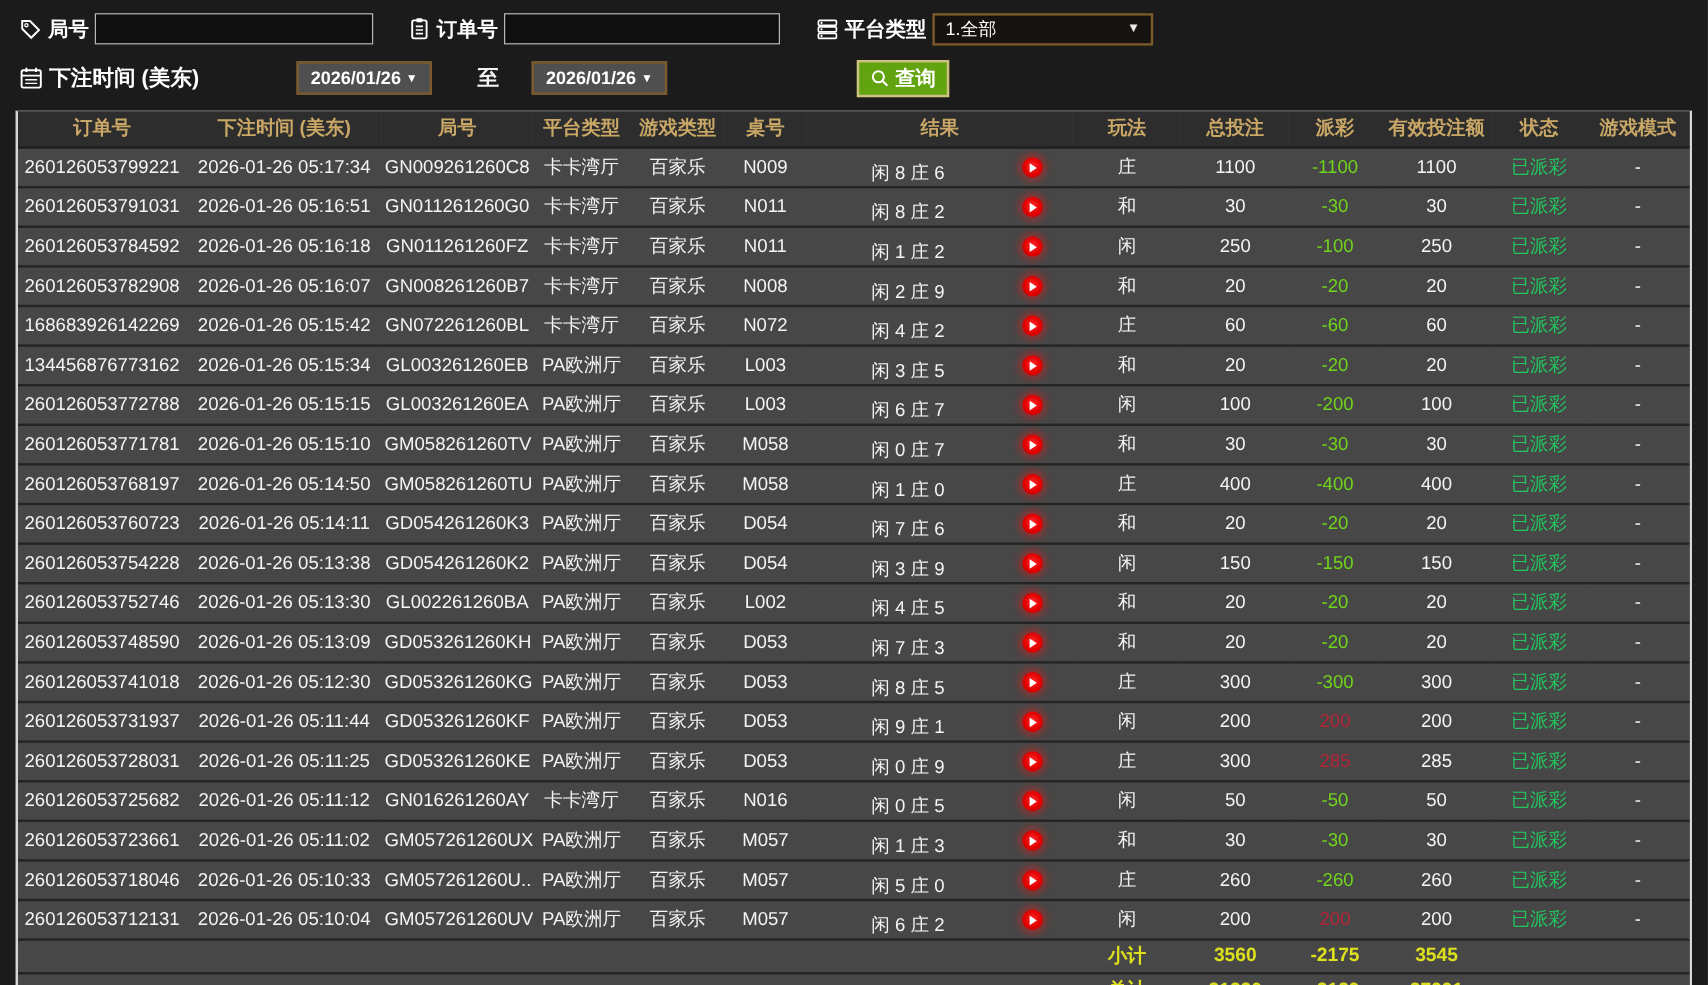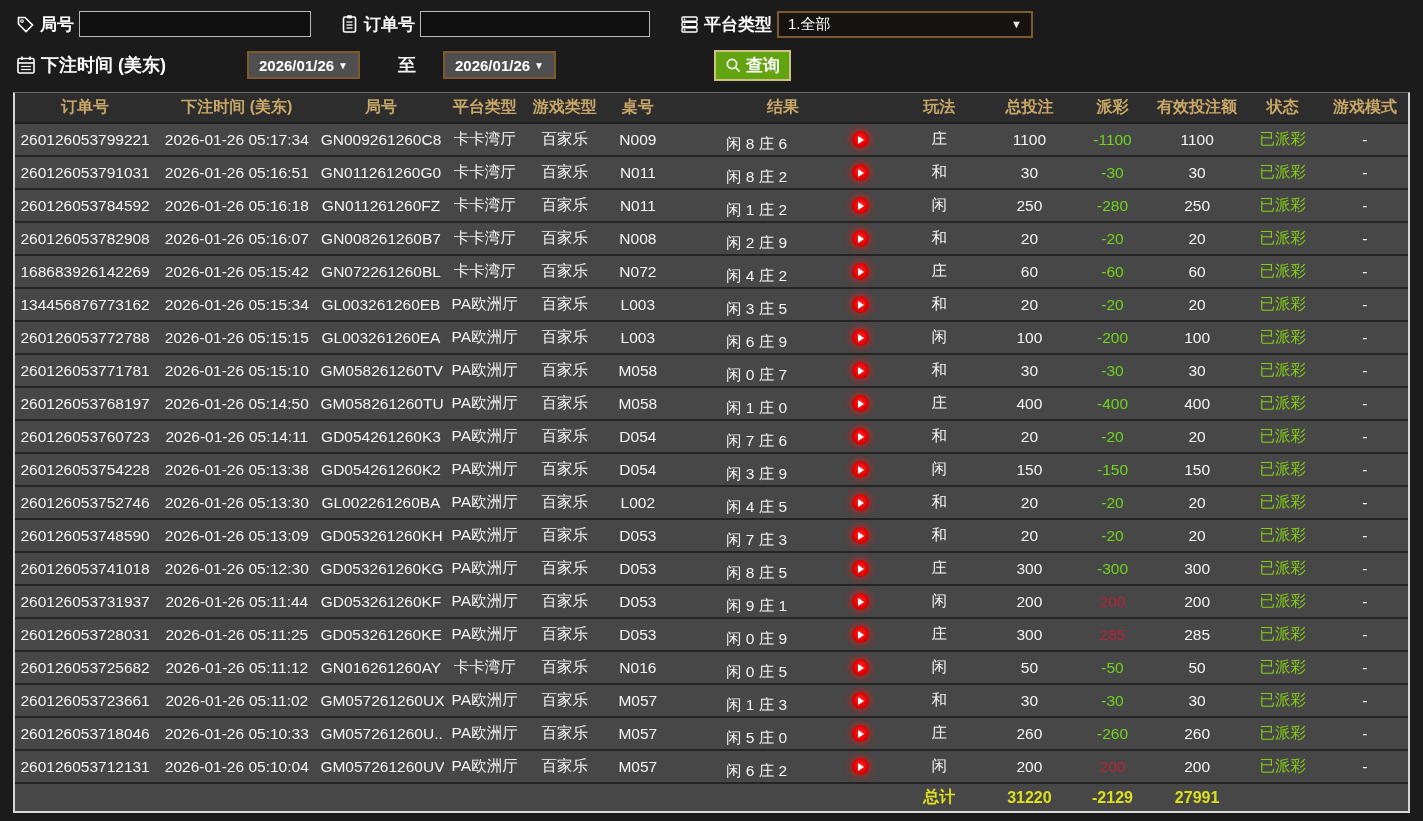--- a/index.html
+++ b/index.html
@@ -17,21 +17,21 @@
   .fitem { position:absolute; display:flex; align-items:center; gap:5px; height:100%; }
   .flabel { font-size:17px; font-weight:bold; color:#fff; white-space:nowrap; }
   .icon { display:inline-flex; align-items:center; }
   .icon svg { display:block; }
   .text-input {
     width:232px; height:26px; background:#0f0f0f; border:1px solid #b8b8b8;
     color:#fff; font-size:15px; padding:0 6px; outline:none;
     font-family:"Liberation Sans", sans-serif;
   }
   .select {
-    width:256px; height:27px; background:#161310; border:2px solid #7d5a2b;
+    width:184px; height:27px; background:#161310; border:2px solid #7d5a2b;
     display:flex; align-items:center; justify-content:space-between;
     padding:0 9px; color:#fff; font-size:15px; cursor:pointer;
   }
   .select .caret { font-size:11px; color:#e8e8e8; }
   .datebox {
     width:113px; height:28px; background:#4f4f4f; border:2px solid #7d5a2b;
     display:flex; align-items:center; justify-content:center; gap:4px;
     color:#fff; font-size:15px; font-weight:bold; cursor:pointer;
   }
   .datebox .caret { font-size:10px; }
@@ -52,21 +52,21 @@
     height:30px; padding:0; text-align:center; border-bottom:2px solid #1e1e1e;
   }
   tbody td {
     background:#474747; height:28px; padding:0 2px; text-align:center;
     font-size:15.5px; color:#f4f4f4; border-top:2px solid #242424;
     white-space:nowrap; overflow:hidden;
   }
   tbody tr:first-child td { border-top:none; }
   td.neg { color:#70d41c; }
   td.pos { color:#b52438; }
-  td.status { color:#84cc16; }
+  td.status { color:#22c55e; }
   tr.sumrow td { color:#dde01c; font-weight:bold; font-size:16px; }
   .result-inner { display:flex; align-items:center; justify-content:center; gap:0; }
   .res-text { width:118px; text-align:center;margin-top:10px; }
   .play {
     width:17px; height:17px; border-radius:50%; margin-left:36px;
     background:radial-gradient(circle at 50% 45%, #ff2a2a 0%, #e00000 55%, #c40000 100%);
     box-shadow:0 0 7px 2px rgba(255,20,20,0.55);
     position:relative; display:inline-block; cursor:pointer; flex:0 0 auto;
   }
   .play::after {
@@ -257,21 +257,21 @@
           <td>百家乐</td>
           <td>N011</td>
           <td>
             <span class="result-inner">
               <span class="res-text">闲 1 庄 2</span>
               <span class="play"></span>
             </span>
           </td>
           <td>闲</td>
           <td>250</td>
-          <td class="neg">-280</td>
+          <td class="neg">-100</td>
           <td>250</td>
           <td class="status">已派彩</td>
           <td>-</td>
         </tr>
         <tr>
           <td>260126053782908</td>
           <td>2026-01-26 05:16:07</td>
           <td>GN008261260B7</td>
           <td>卡卡湾厅</td>
           <td>百家乐</td>
@@ -331,21 +331,21 @@
         </tr>
         <tr>
           <td>260126053772788</td>
           <td>2026-01-26 05:15:15</td>
           <td>GL003261260EA</td>
           <td>PA欧洲厅</td>
           <td>百家乐</td>
           <td>L003</td>
           <td>
             <span class="result-inner">
-              <span class="res-text">闲 6 庄 9</span>
+              <span class="res-text">闲 6 庄 7</span>
               <span class="play"></span>
             </span>
           </td>
           <td>闲</td>
           <td>100</td>
           <td class="neg">-200</td>
           <td>100</td>
           <td class="status">已派彩</td>
           <td>-</td>
         </tr>
@@ -601,20 +601,29 @@
               <span class="res-text">闲 6 庄 2</span>
               <span class="play"></span>
             </span>
           </td>
           <td>闲</td>
           <td>200</td>
           <td class="pos">200</td>
           <td>200</td>
           <td class="status">已派彩</td>
           <td>-</td>
+        </tr>
+        <tr class="sumrow">
+          <td colspan="7"></td>
+          <td>小计</td>
+          <td>3560</td>
+          <td>-2175</td>
+          <td>3545</td>
+          <td></td>
+          <td></td>
         </tr>
         <tr class="sumrow">
           <td colspan="7"></td>
           <td>总计</td>
           <td>31220</td>
           <td>-2129</td>
           <td>27991</td>
           <td></td>
           <td></td>
         </tr>

